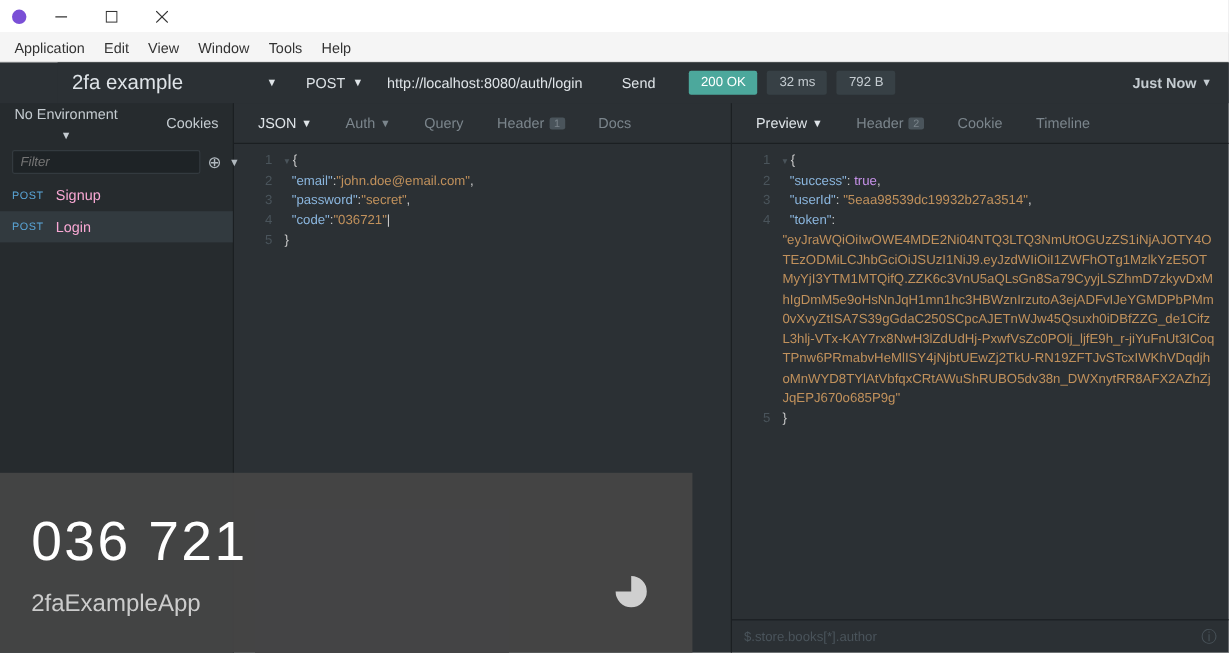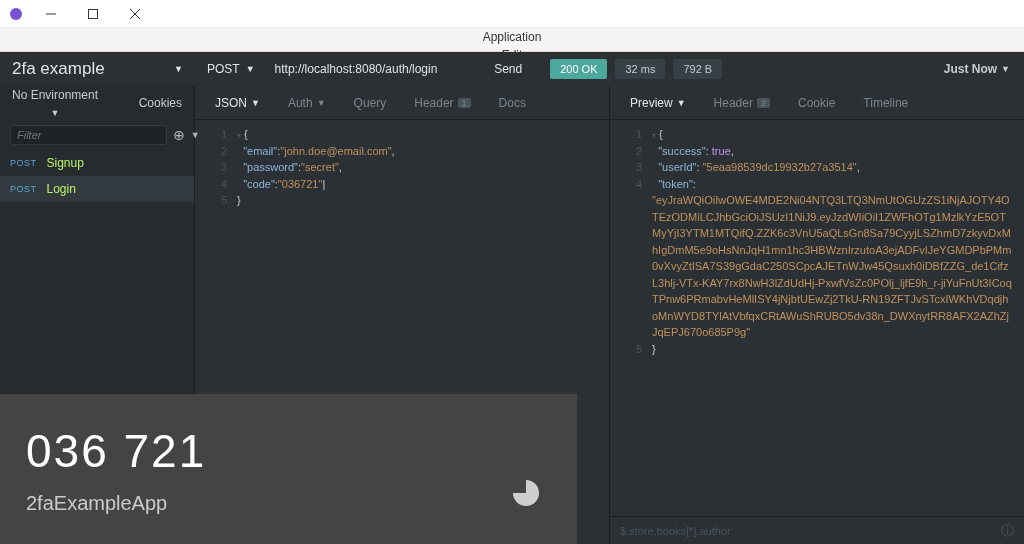--- a/index.html
+++ b/index.html
@@ -2,42 +2,42 @@
 <html><head>
   <meta charset="utf-8">
   <style>
     * { margin: 0; padding: 0; box-sizing: border-box; font-family: -apple-system, BlinkMacSystemFont, "Segoe UI", Arial, sans-serif; }
     body { width: 1024px; height: 544px; background: #fff; overflow: hidden; font-size: 12px; }
     .titlebar { height: 28px; display: flex; align-items: center; padding: 0 8px; background: #fff; border-bottom: 1px solid #eee; }
     .titlebar-icon { width: 16px; height: 16px; margin-right: 6px; display: flex; align-items: center; justify-content: center; }
     .titlebar-title { font-size: 12px; color: #333; flex: 1; }
     .titlebar-controls { display: flex; gap: 0; }
     .titlebar-btn { width: 42px; height: 28px; display: flex; align-items: center; justify-content: center; color: #333; cursor: pointer; }
-    .menubar { height: 24px; display: flex; align-items: center; padding: 0 4px; background: #f5f5f5; border-bottom: 1px solid #ddd; gap: 0; flex-direction: column; }
+    .menubar { height: 24px; display: flex; align-items: center; padding: 0 4px; background: #f5f5f5; border-bottom: 1px solid #ddd; gap: 0; }
     .menu-item { padding: 2px 8px; color: #333; font-size: 12px; cursor: pointer; }
     .app { height: calc(544px - 52px); display: flex; flex-direction: column; background: #2b3034; color: #b0b8be; }
-    .toolbar { height: 34px; display: flex; align-items: center; background: #2b3034; }
+    .toolbar { height: 34px; display: flex; align-items: center; background: #2b3034; margin-left: 48px; }
     .workspace-select { width: 195px; padding: 0 12px; display: flex; align-items: center; justify-content: space-between; font-size: 17px; color: #dfe4e8; font-weight: 300; }
     .method-select { display: flex; align-items: center; padding: 0 12px; color: #dfe4e8; gap: 6px; }
     .url-input { flex: 1; padding: 0 8px; color: #dfe4e8; font-size: 12px; }
     .send-btn { padding: 0 16px; color: #dfe4e8; cursor: pointer; }
     .status-group { display: flex; align-items: center; gap: 8px; padding: 0 12px; }
     .status-pill { padding: 4px 10px; background: #374045; border-radius: 2px; font-size: 11px; color: #c5ccd1; }
     .status-ok { background: #4ca89c; color: #fff; }
     .just-now { padding: 0 14px; color: #c5ccd1; display: flex; align-items: center; gap: 4px; font-weight: bold; }
     .main { flex: 1; display: flex; position: relative; }
     .sidebar { width: 195px; background: #262b2e; display: flex; flex-direction: column; border-right: 1px solid #1b1f22; }
     .sidebar-header { height: 34px; display: flex; align-items: center; justify-content: space-between; padding: 0 12px; color: #c5ccd1; }
     .filter-row { height: 30px; display: flex; align-items: center; padding: 0 10px; gap: 6px; }
     .filter-input { flex: 1; background: #1e2326; border: 1px solid #333a3f; padding: 3px 6px; color: #888; font-size: 11px; border-radius: 2px; font-style: italic; }
     .filter-icons { display: flex; gap: 6px; color: #b0b8be; align-items: center; }
     .request-item { display: flex; align-items: center; padding: 6px 10px; gap: 10px; cursor: pointer; }
     .request-item.active { background: #323a3f; }
     .request-method { font-size: 9px; color: #5aa6d8; letter-spacing: 0.5px; }
-    .request-name { color: #bef264; font-size: 12px; }
+    .request-name { color: #f9a8d4; font-size: 12px; }
     .editor-panel { flex: 1; display: flex; flex-direction: column; border-right: 1px solid #1b1f22; min-width: 0; }
     .tabs { height: 34px; display: flex; align-items: center; border-bottom: 1px solid #1b1f22; padding: 0 8px; gap: 4px; }
     .tab { padding: 6px 12px; color: #7b858c; font-size: 12px; display: flex; align-items: center; gap: 4px; cursor: pointer; }
     .tab.active { color: #dfe4e8; }
     .tab-badge { background: #4a545b; font-size: 9px; padding: 0 4px; border-radius: 2px; min-width: 12px; text-align: center; }
     .code-area { flex: 1; padding: 6px 10px; font-family: "Consolas", "Menlo", monospace; font-size: 11px; line-height: 1.5; overflow: hidden; }
     .code-line { display: flex; }
     .line-num { width: 22px; text-align: right; color: #4a545b; margin-right: 10px; user-select: none; }
     .code-content { color: #c9c9c9; word-break: break-all; white-space: pre-wrap; flex: 1; }
     .json-key { color: #8bb6de; }

